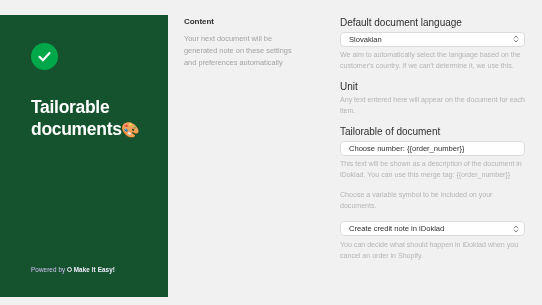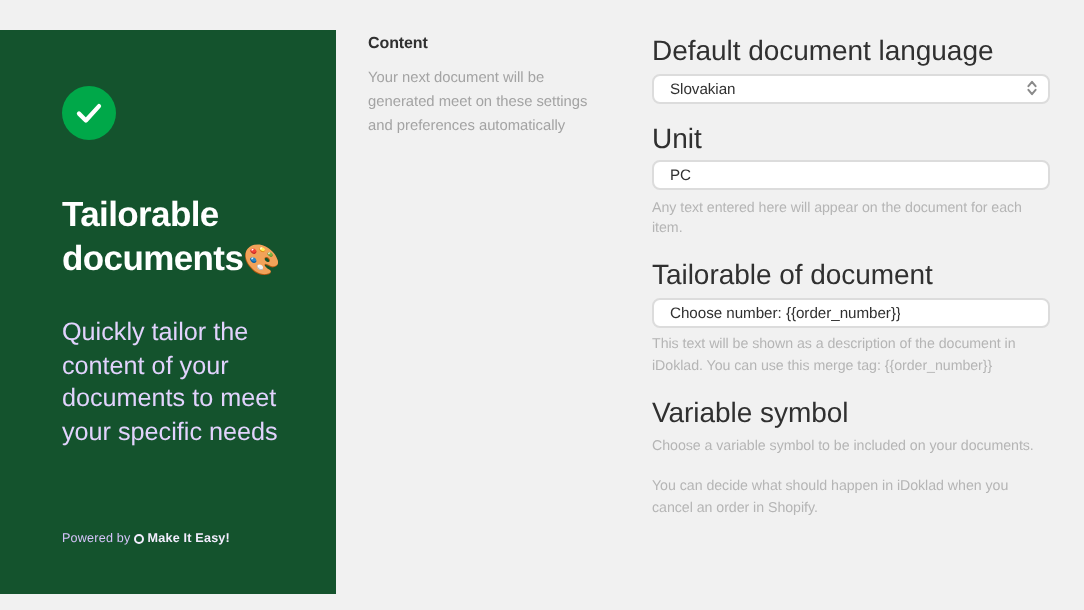--- a/index.html
+++ b/index.html
@@ -80,21 +80,21 @@
     top: 0.2px;
   }
 
   
   .settings {
     flex: 1;
     height: 305px;
     background: #f1f1f1;
     display: flex;
     padding: 17px 14px 0 14px;
-    gap: 10px;
+    gap: 24px;
     overflow: hidden;
   }
   .section-info {
     width: 134px;
     flex: 0 0 134px;
     padding-left: 2px;
   }
   .section-title {
     font-size: 8px;
     font-weight: 700;
@@ -110,21 +110,21 @@
   }
 
   .fields {
     flex: 1;
     min-width: 0;
     padding-right: 3px;
   }
   .field { margin-bottom: 9px; }
   .field:last-child { margin-bottom: 0; }
   .field-label {
-    font-size: 14px;
+    font-size: 10px;
     color: #303030;
     margin-bottom: 3.5px;
     letter-spacing: -0.02px;
   }
   .control {
     position: relative;
     height: 15px;
     background: #ffffff;
     border: 1px solid #dcdcdc;
     border-radius: 4px;
@@ -169,73 +169,78 @@
     <div class="check-badge">
       <span>
         <svg width="15" height="15" viewBox="0 0 24 24" fill="none" stroke="#ffffff" stroke-width="3.4" stroke-linecap="round" stroke-linejoin="round">
           <polyline points="4,12.5 9.5,18 20,6.5"></polyline>
         </svg>
       </span>
     </div>
 
     <h1 class="promo-title"><span>Tailorable documents</span><span class="promo-emoji">🎨</span></h1>
 
-    <p class="promo-sub">Quickly tailor the content of your documents to meet your specific needs</p>
 
     <div class="promo-footer">
       <span>Powered by</span>
       <span class="brand">
         <span class="brand-mark"></span>
         <span>Make It Easy!</span>
       </span>
     </div>
   </aside>
 
   <main class="settings">
 
     <div class="section-info">
       <h2 class="section-title">Content</h2>
-      <p class="section-desc">Your next document will be generated meet on these settings and preferences automatically</p>
+      <p class="section-desc">Your next document will be generated note on these settings and preferences automatically</p>
     </div>
 
     <div class="fields">
 
       <div class="field">
         <div class="field-label">Default document language</div>
         <div class="control select">
           <span class="control-value">Slovakian</span>
           <span class="stepper-icon">
             <svg width="6" height="9" viewBox="0 0 6 9" fill="none" stroke="#8a8a8a" stroke-width="1" stroke-linecap="round" stroke-linejoin="round">
               <polyline points="1.2,3.6 3,1.4 4.8,3.6"></polyline>
               <polyline points="1.2,5.4 3,7.6 4.8,5.4"></polyline>
             </svg>
           </span>
         </div>
+        <div class="field-help">We aim to automatically select the language based on the customer's country. If we can't determine it, we use this.</div>
       </div>
 
       <div class="field">
         <div class="field-label">Unit</div>
-        <div class="control">
-          <span class="control-value">PC</span>
-        </div>
         <div class="field-help">Any text entered here will appear on the document for each item.</div>
       </div>
 
       <div class="field">
         <div class="field-label">Tailorable of document</div>
         <div class="control">
           <span class="control-value">Choose number: {{order_number}}</span>
         </div>
         <div class="field-help">This text will be shown as a description of the document in iDoklad. You can use this merge tag: {{order_number}}</div>
       </div>
 
       <div class="field">
-        <div class="field-label">Variable symbol</div>
         <div class="field-help">Choose a variable symbol to be included on your documents.</div>
       </div>
 
       <div class="field">
+        <div class="control select">
+          <span class="control-value">Create credit note in iDoklad</span>
+          <span class="stepper-icon">
+            <svg width="6" height="9" viewBox="0 0 6 9" fill="none" stroke="#8a8a8a" stroke-width="1" stroke-linecap="round" stroke-linejoin="round">
+              <polyline points="1.2,3.6 3,1.4 4.8,3.6"></polyline>
+              <polyline points="1.2,5.4 3,7.6 4.8,5.4"></polyline>
+            </svg>
+          </span>
+        </div>
         <div class="field-help">You can decide what should happen in iDoklad when you cancel an order in Shopify.</div>
       </div>
 
     </div>
   </main>
 </div>
 
 </body></html>

